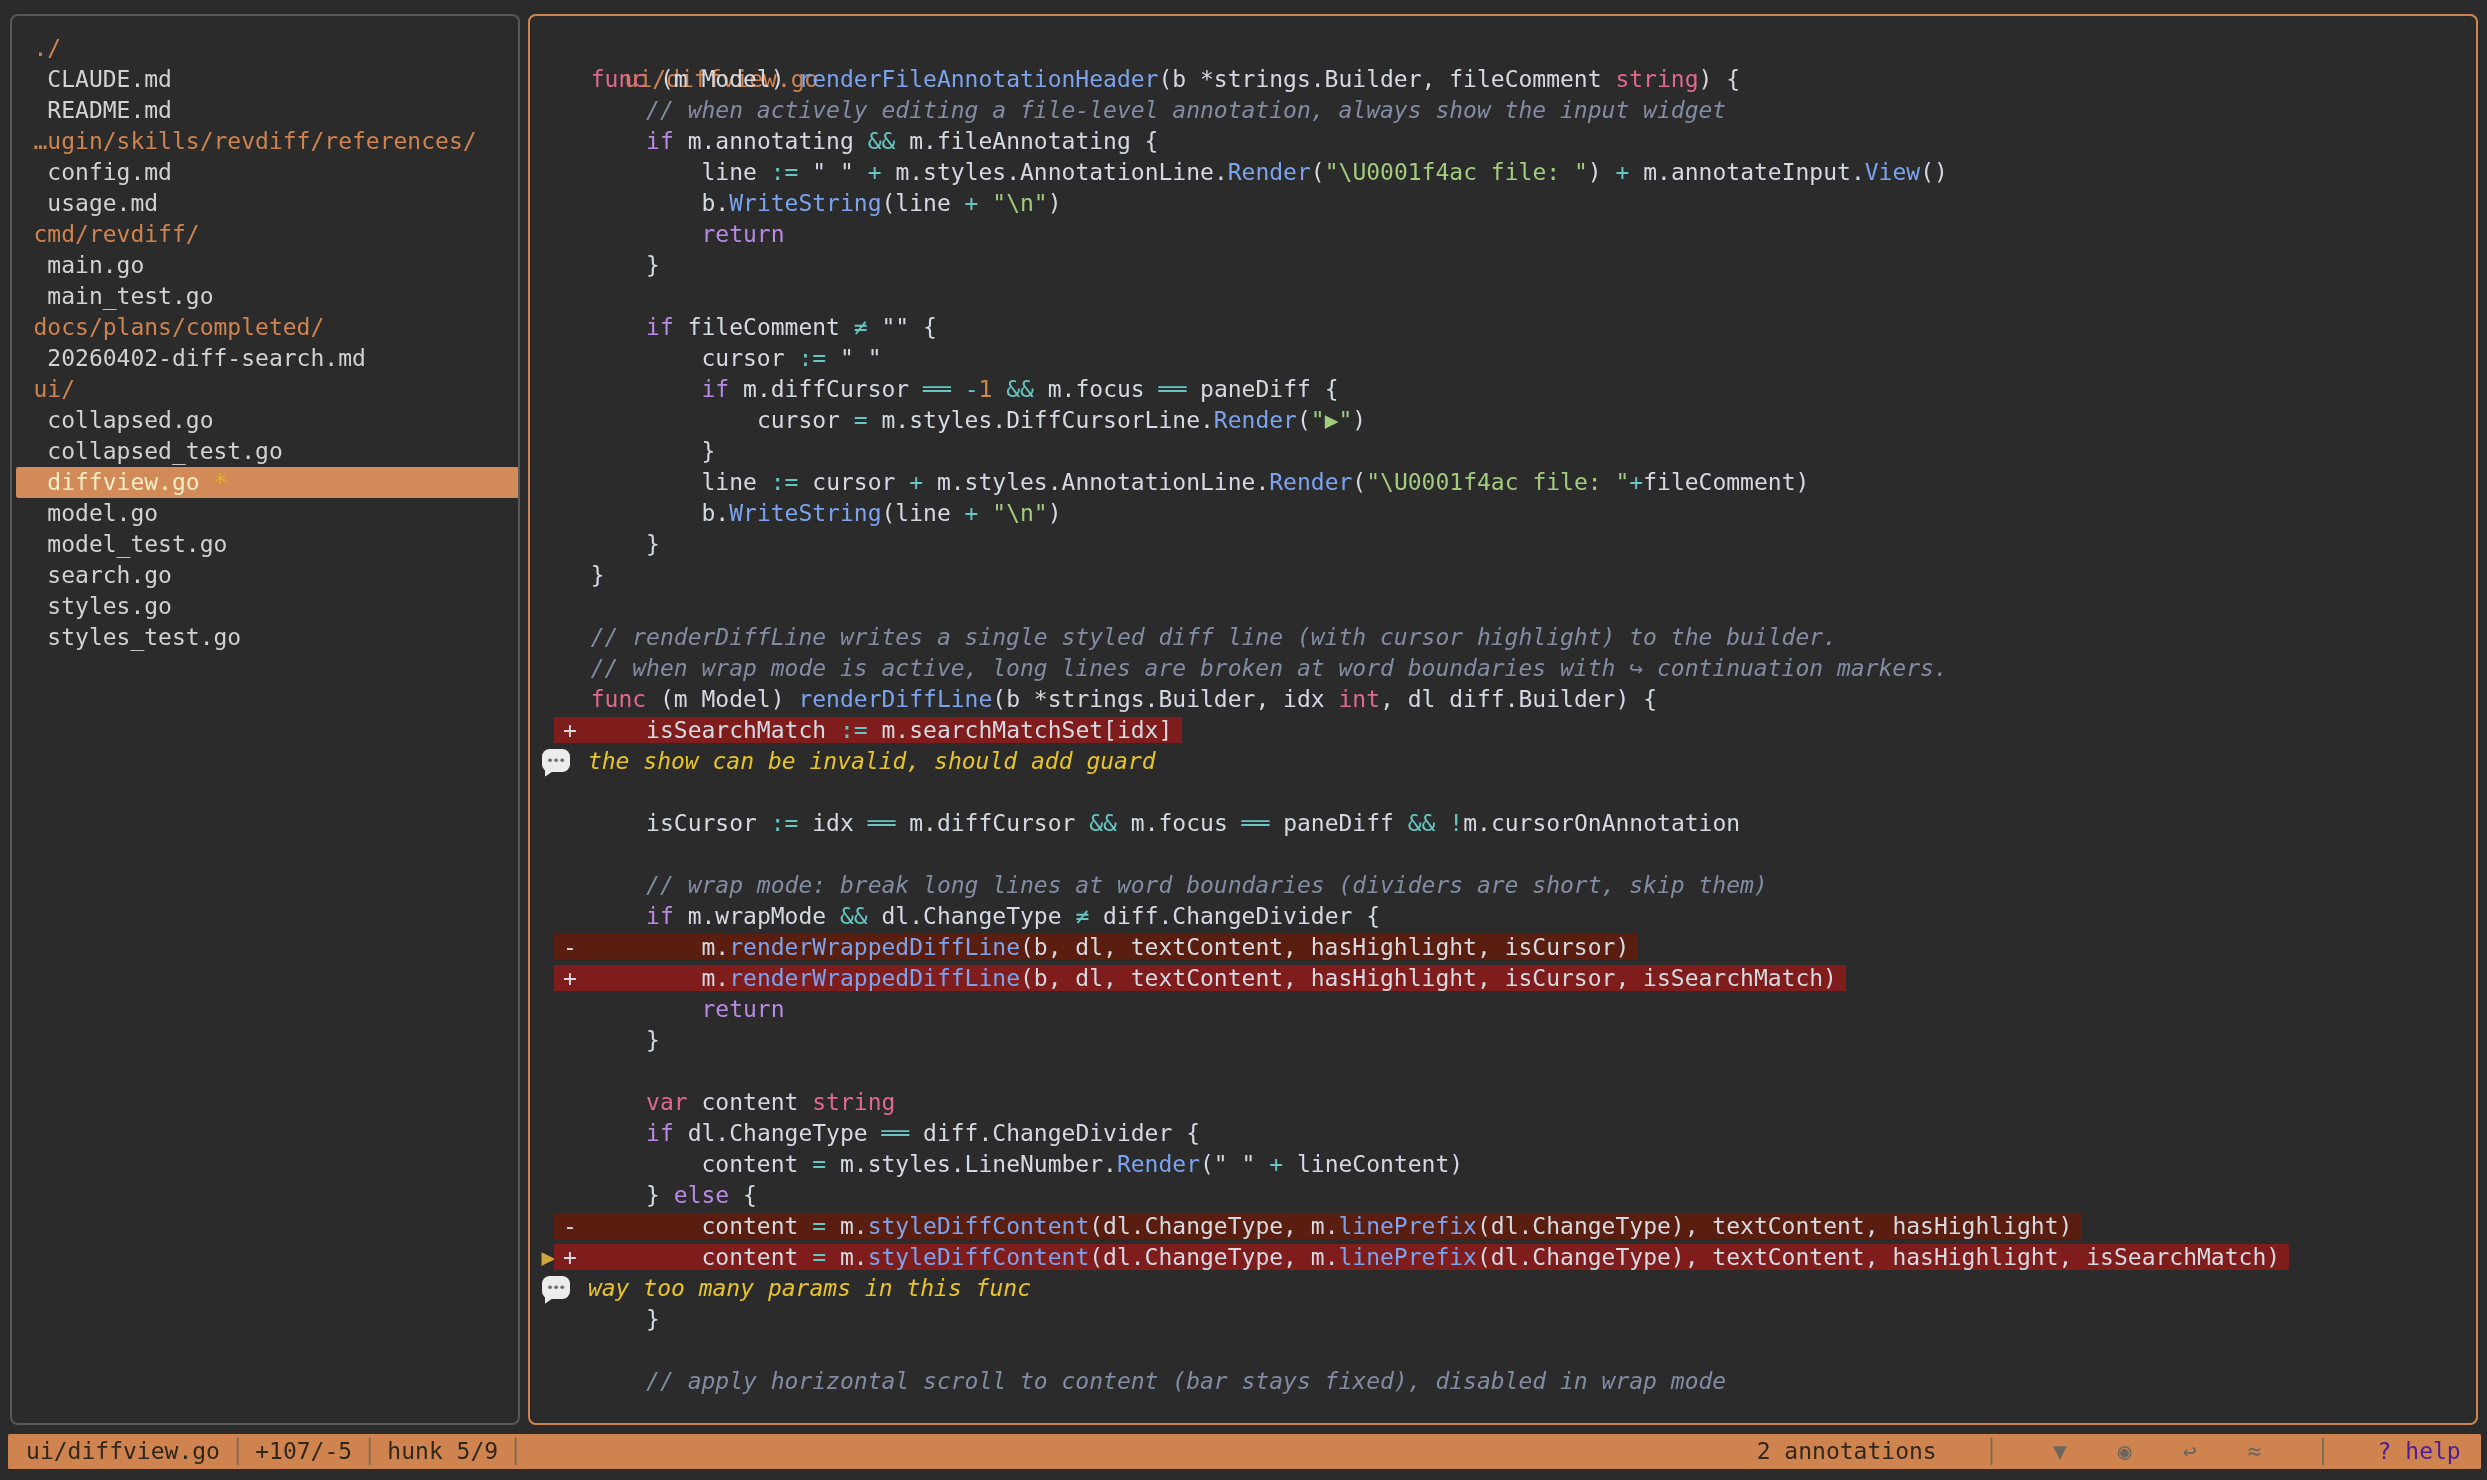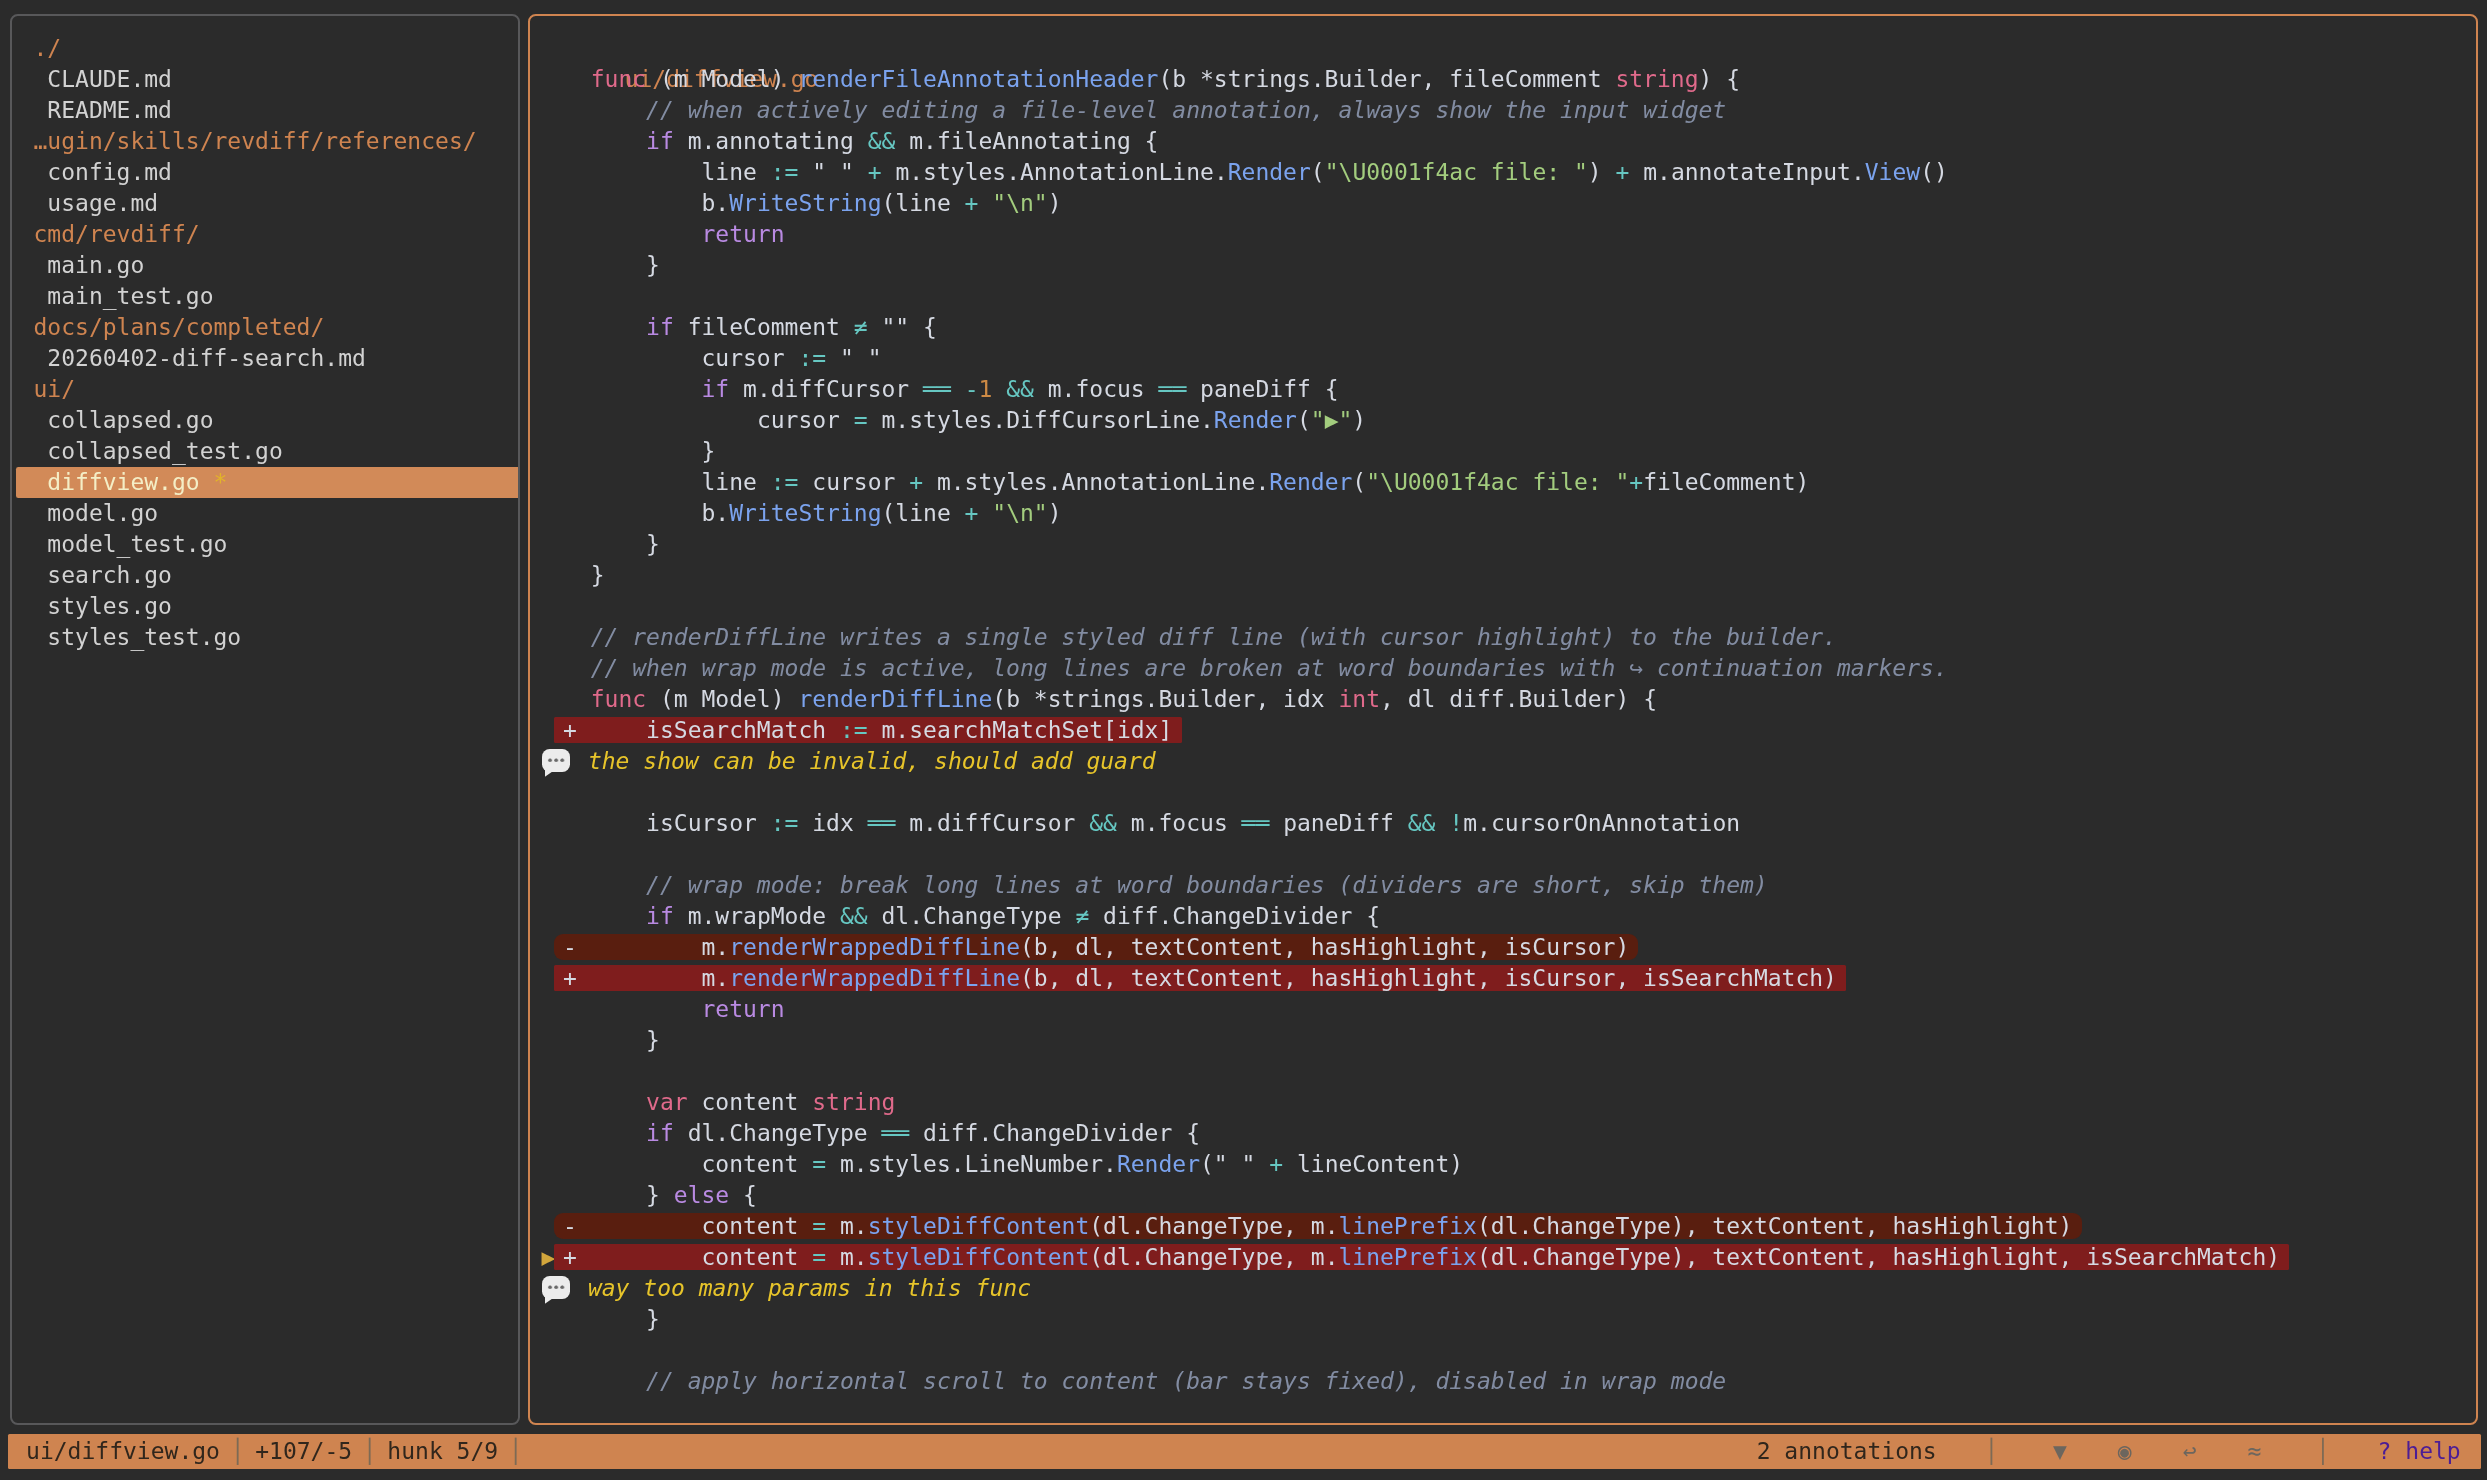--- a/index.html
+++ b/index.html
@@ -25,21 +25,21 @@
   .main{
     position:absolute; left:528px; top:14px; width:1950px; height:1411px;
     border:2.3px solid #cf8450; border-radius:7.7px; box-sizing:border-box;
     padding-top:17px; overflow:hidden; background:#2b2b2b;
   }
   .crow{height:31px; line-height:31px; white-space:pre; padding-left:11.5px;}
   .panel-title{color:#cf8450;}
   .gcur{display:inline-block; width:21.5px; color:#d2a63c;}
   .seg{display:inline;}
   .seg.add{background:#7f1d1d; margin-left:-9.2px; padding:0 9.2px 0 9.2px; border-radius:1.5px;}
-  .seg.del{background:#591e0f; margin-left:-9.2px; padding:0 9.2px 0 9.2px; border-radius:9px;}
+  .seg.del{background:#591e0f; margin-left:-9.2px; padding:0 9.2px 0 9.2px; border-radius:0;}
   
   .tk-w{color:#d5d9e2;}
   .tk-k{color:#e06a8b;}
   .tk-f{color:#7ba3ee;}
   .tk-p{color:#b98ae2;}
   .tk-o{color:#66c7c2;}
   .tk-n{color:#cd8a45;}
   .tk-s{color:#a3cd7e;}
   .tk-c{color:#828ca2; font-style:italic;}
   

